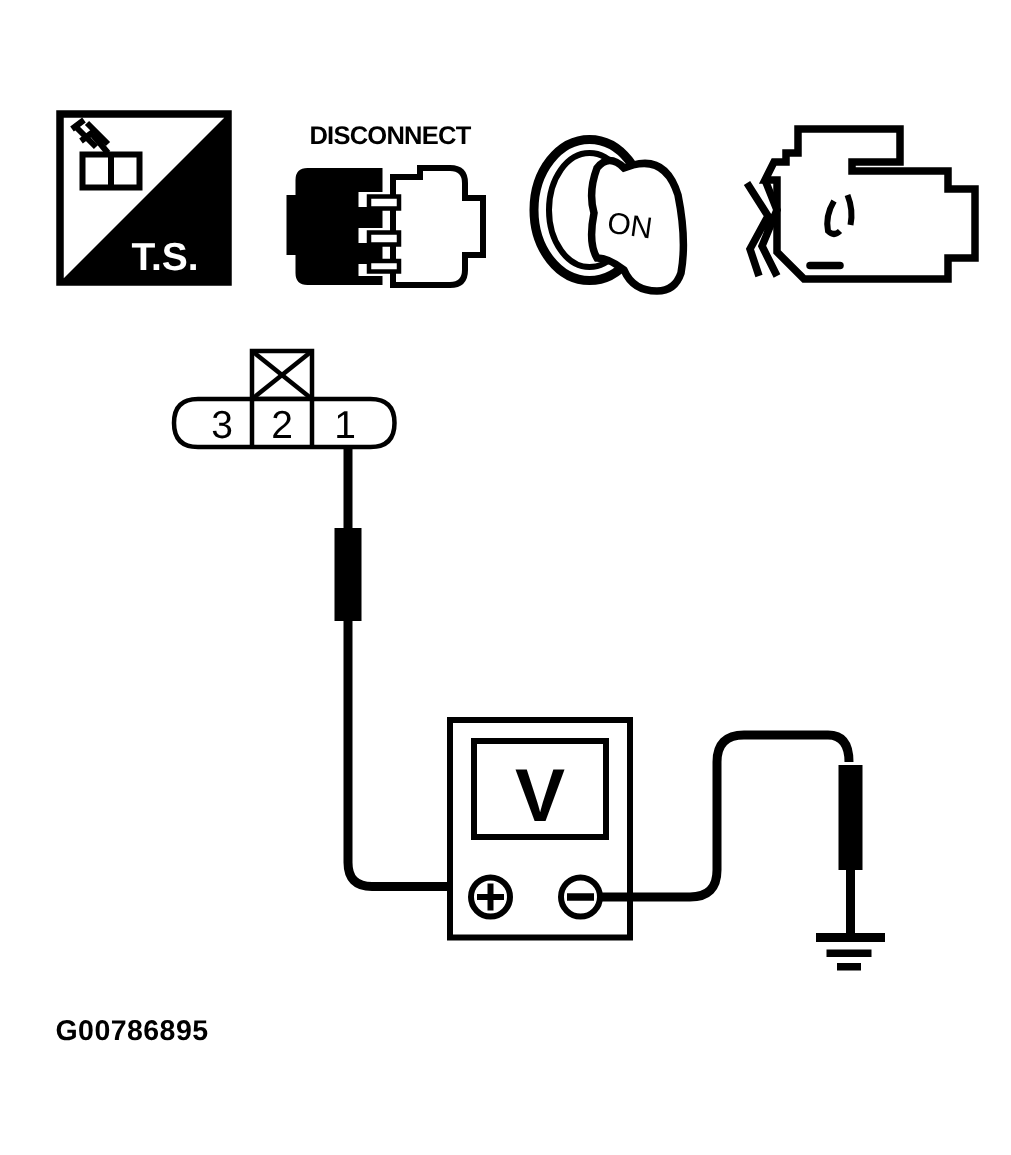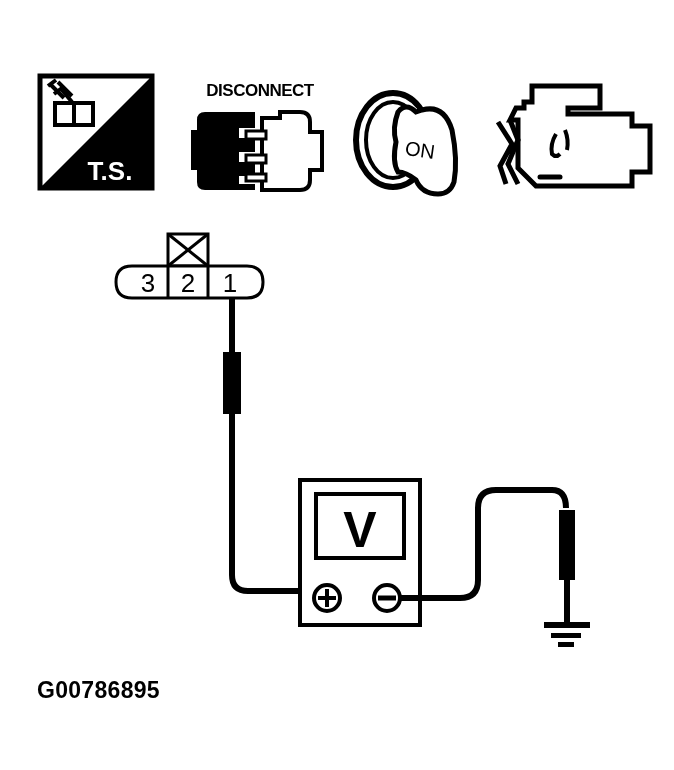--- a/index.html
+++ b/index.html
@@ -1,18 +1,18 @@
 <!DOCTYPE html>
 <html><head>
 <meta charset="utf-8">
 <style>
   html, body { margin: 0; padding: 0; background: #ffffff; }
   body { width: 674px; height: 770px; position: relative; overflow: hidden; font-family: "Liberation Sans", sans-serif; }
   svg { position: absolute; left: 0; top: 0; }
-  .fig-id { position: absolute; left: 37px; top: 677px; font-family: "Liberation Sans", sans-serif; font-weight: bold; font-size: 23px; color: #000; letter-spacing: 0.3px; }
+  .fig-id { position: absolute; left: 37px; top: 677px; font-family: "Liberation Sans", sans-serif; font-weight: bold; font-size: 19px; color: #000; letter-spacing: 0.3px; }
 </style>
 </head>
 <body>
 
 <svg width="674" height="770" viewBox="0 0 674 770">
 
   <g>
     <rect x="40" y="76" width="112" height="112" fill="#fff" stroke="#000" stroke-width="5"></rect>
     <polygon points="152,76 152,188 40,188" fill="#000"></polygon>
 

